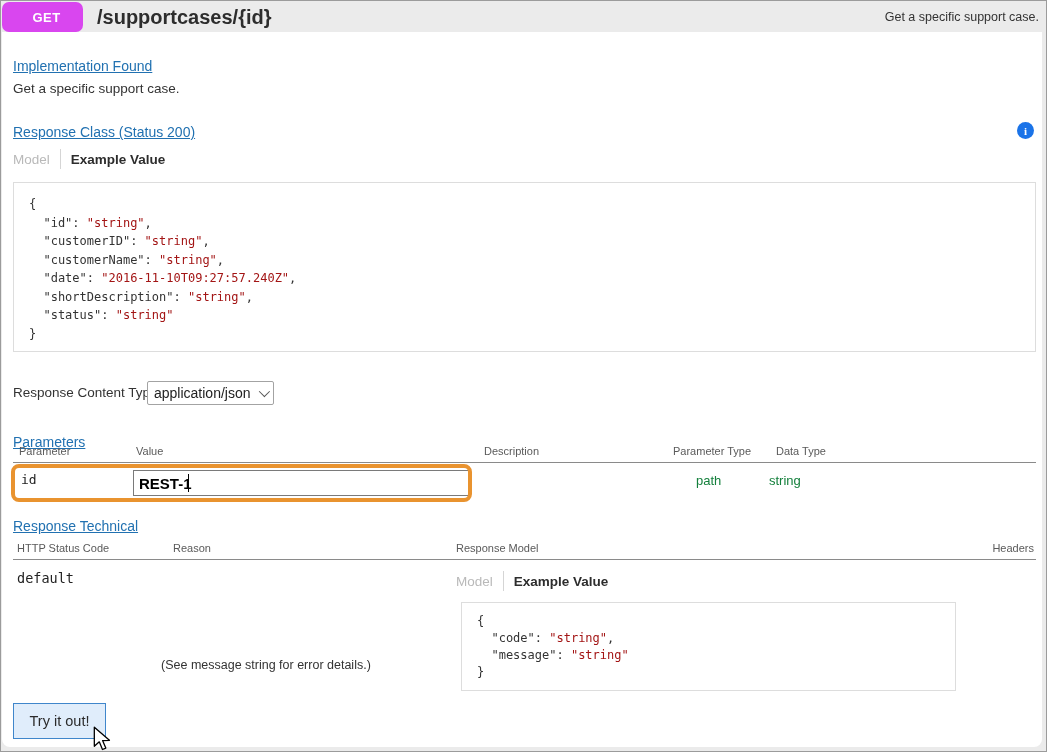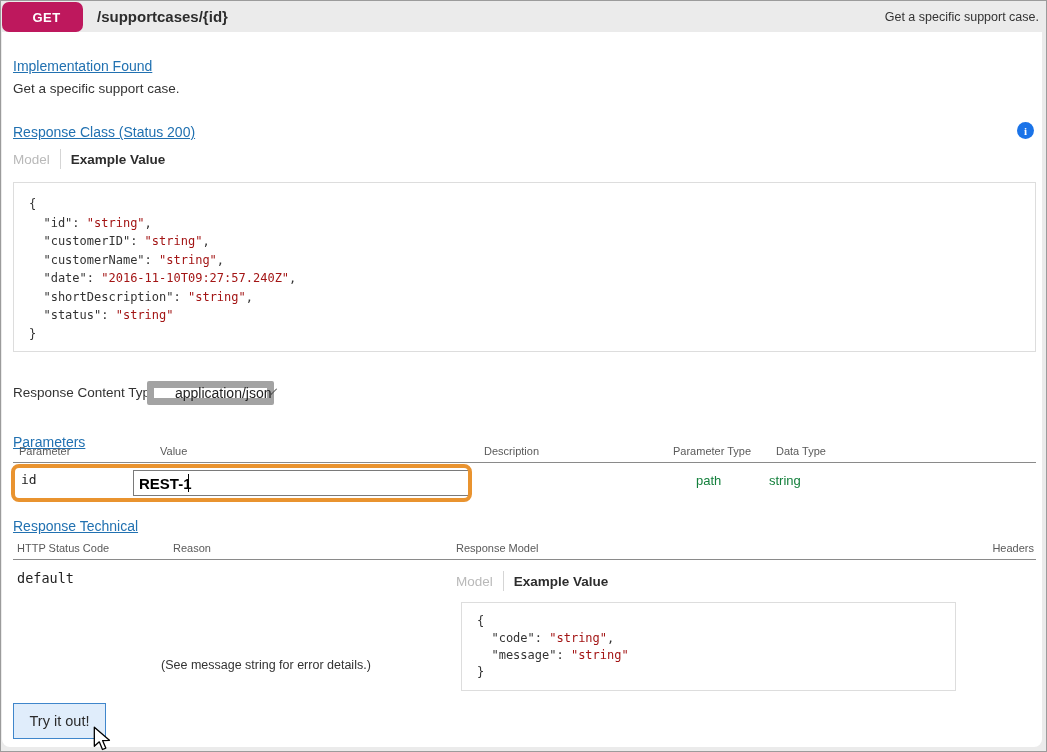--- a/index.html
+++ b/index.html
@@ -6,26 +6,26 @@
   html,body { background:#ddd; }
   body { font-family:"Liberation Sans", sans-serif; }
   #app {
     position:relative; width:1047px; height:752px;
     background:#ebebeb; border:1px solid #9b9b9b; overflow:hidden;
   }
   
   .opbar { position:absolute; left:1px; top:1px; width:1045px; height:30px; background:#ebebeb; }
   .method-pill {
     position:absolute; left:0; top:0; width:81px; height:30px;
-    background:#be185d; color:#fff; border-radius:7px;
+    background:#d946ef; color:#fff; border-radius:7px;
     font-size:13px; font-weight:bold; letter-spacing:.5px;
     display:flex; align-items:center; justify-content:center; cursor:pointer;padding-left:8px;
   }
   .op-path { position:absolute; left:95px; top:0; height:30px; line-height:30px;
-    font-weight:bold; font-size:15px; color:#2d2d2d; cursor:pointer; }
+    font-weight:bold; font-size:20px; color:#2d2d2d; cursor:pointer; }
   .op-summary { position:absolute; right:8px; top:0; height:30px; line-height:30px;
     font-size:12.5px; color:#333; }
   
   .panel { position:absolute; left:1px; top:31px; width:1040px; height:715px;
     background:#fff; border-radius:0 0 8px 8px; }
   .abs { position:absolute; }
   a.sec-link { color:#2171b1; text-decoration:underline; font-size:14px; cursor:pointer; }
   .body-text { font-size:13.5px; color:#333; }
   
   .tabset { display:flex; align-items:center; height:20px; }
@@ -40,23 +40,23 @@
   }
   .codeblock .str { color:#a31515; }
   #code1 { left:12px; top:181px; width:1023px; height:170px; padding:12px 15px; line-height:18.5px; }
   #code2 { left:460px; top:601px; width:495px; height:89px; padding:10px 15px; line-height:17px; }
   
   .info-icon { left:1016px; top:121px; width:17px; height:17px; border-radius:50%;
     background:#1a73e8; color:#fff; font-size:11px; font-weight:bold;
     display:flex; align-items:center; justify-content:center;
     font-family:"Liberation Serif", serif; cursor:pointer; }
   
-  .select-box { left:146px; top:380px; width:127px; height:24px; border:7px solid #a3a3a3;
+  .select-box { left:146px; top:380px; width:127px; height:24px; border:1px solid #a3a3a3;
     background:#fff; border-radius:2px; display:flex; align-items:center;
-    padding:0 21px; cursor:pointer; }
+    padding:0 6px; cursor:pointer; }
   .select-box .sel-text { font-size:14px; color:#222; flex:1; }
   .select-box .chev { width:8px; height:8px; border-right:1.5px solid #555;
     border-bottom:1.5px solid #555; transform:rotate(45deg) translateY(-2px); }
   
   .th { font-size:11px; color:#5a5a5a; }
   .th-line { height:1px; background:#8a8a8a; }
   .mono { font-family:"DejaVu Sans Mono","Liberation Mono",monospace; font-size:13px; color:#222; }
   
   .hl-box { left:10px; top:463px; width:461px; height:38px;
     border:4px solid #e9932f; border-radius:8px; background:transparent; pointer-events:none; }
@@ -102,21 +102,21 @@
   <div id="code1" class="codeblock abs"><div>{</div><div>  "id": <span class="str">"string"</span>,</div><div>  "customerID": <span class="str">"string"</span>,</div><div>  "customerName": <span class="str">"string"</span>,</div><div>  "date": <span class="str">"2016-11-10T09:27:57.240Z"</span>,</div><div>  "shortDescription": <span class="str">"string"</span>,</div><div>  "status": <span class="str">"string"</span></div><div>}</div></div>
 
   <div class="body-text abs" style="left:12px; top:384px;">Response Content Type</div>
   <div class="select-box abs">
     <span class="sel-text">application/json</span>
     <span class="chev"></span>
   </div>
 
   <a class="sec-link abs" style="left:12px; top:433px;">Parameters</a>
   <div class="th abs" style="left:18px; top:444px;">Parameter</div>
-  <div class="th abs" style="left:135px; top:444px;margin-left:24px;">Value</div>
+  <div class="th abs" style="left:135px; top:444px;">Value</div>
   <div class="th abs" style="left:483px; top:444px;">Description</div>
   <div class="th abs" style="left:672px; top:444px;">Parameter Type</div>
   <div class="th abs" style="left:775px; top:444px;">Data Type</div>
   <div class="th-line abs" style="left:12px; top:461px; width:1023px;"></div>
 
   <div class="mono abs" style="left:20px; top:471px;">id</div>
   <input class="param-input abs" type="text" value="REST-1" style="">
   <div class="caret abs"></div>
   <div class="hl-box abs"></div>
   <div class="cell abs" style="left:695px; top:472px;">path</div>

